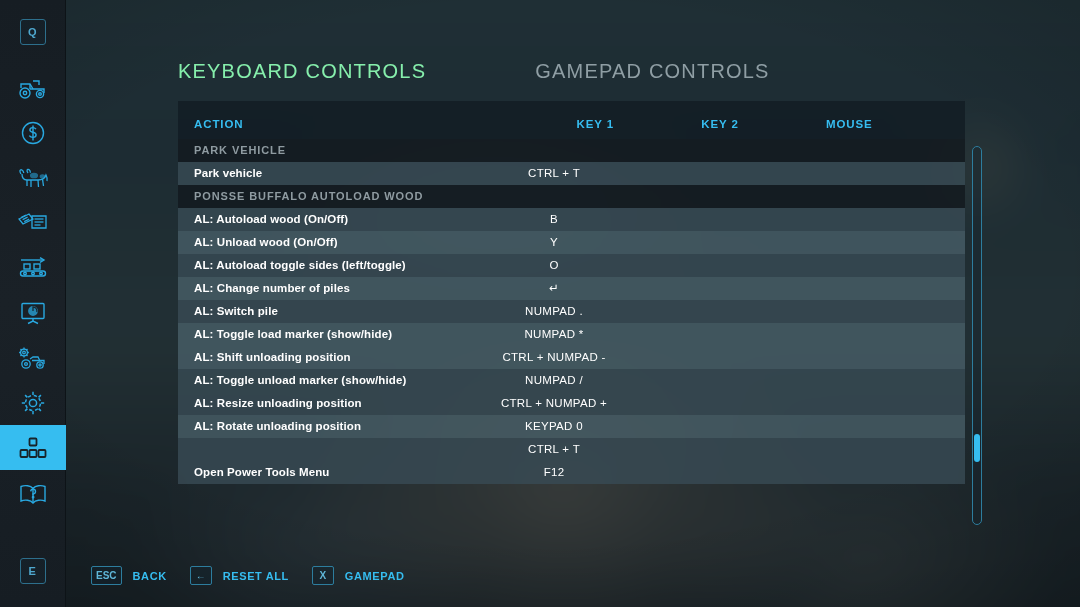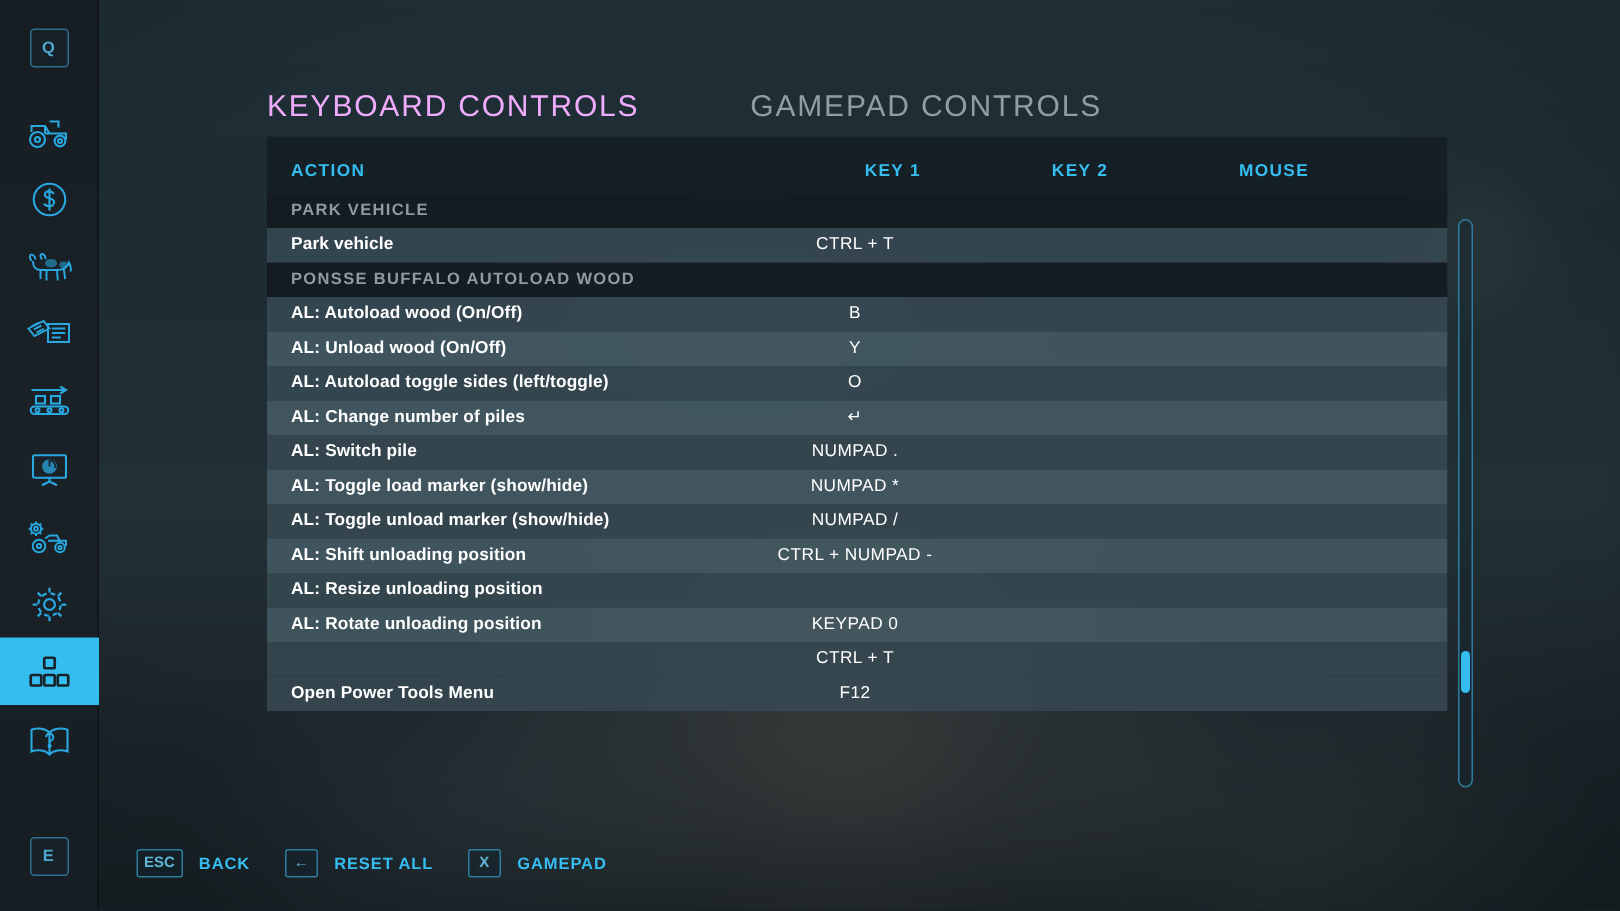--- a/index.html
+++ b/index.html
@@ -48,26 +48,26 @@
     width:66px; height:45px; display:flex; align-items:center; justify-content:center;
     color:#29a8e0;
   }
   .nav-item.active { background:#36bdf0; color:#17242b; }
   .nav-item svg { display:block; }
   #sidebar .bottom-key { position:absolute; bottom:23px; }
 
   
   #tabs { position:absolute; left:178px; top:60px; z-index:4; display:flex; align-items:baseline; }
   .tab { font-size:20px; letter-spacing:1.2px; font-weight:400; }
-  .tab.active { color:#f0abfc; }
-  .tab.inactive { color:#8f9ea4; margin-left:74px; }
+  .tab.active { color:#86efac; }
+  .tab.inactive { color:#8f9ea4; margin-left:109px; }
 
   
   #panel {
-    position:absolute; left:178px; top:91px; width:787px; height:424px;
+    position:absolute; left:178px; top:101px; width:787px; height:424px;
     z-index:4; overflow:hidden;
   }
   #colheads {
     height:38px; background:rgba(18,28,35,.80);
     position:relative; color:#36bdf0; font-size:11.5px; font-weight:bold; letter-spacing:.9px;
   }
   #colheads span { position:absolute; bottom:9px; }
   .ch-action { left:16px; }
   .ch-key1   { left:316px; width:120px; text-align:right; }
   .ch-key2   { left:482px; width:120px; text-align:center; }
@@ -79,21 +79,21 @@
     color:#8f9ba1; font-size:11px; font-weight:bold; letter-spacing:.9px;
     padding-left:16px;
   }
   .row {
     height:23px; line-height:23px; position:relative;
     font-size:11.5px; font-weight:bold; color:#ffffff;
   }
   .row.a { background:rgba(56,74,84,.82); }
   .row.b { background:rgba(76,100,110,.72);text-decoration:underline; }
   .row .action { position:absolute; left:16px; letter-spacing:.1px; }
-  .row .k1 { position:absolute; left:316px; width:120px; text-align:center; font-weight:normal; letter-spacing:.3px;margin-left:16px; }
+  .row .k1 { position:absolute; left:316px; width:120px; text-align:center; font-weight:normal; letter-spacing:.3px; }
   .row .k2 { position:absolute; left:482px; width:120px; text-align:center; font-weight:normal; }
   .row .ms { position:absolute; left:648px; width:120px; text-align:center; font-weight:normal; }
 
   
   #scroll {
     position:absolute; left:972px; top:146px; width:10px; height:379px; z-index:4;
   }
   #scroll .track {
     position:absolute; inset:0; border:1px solid #2d7d9e; border-radius:5px;
     background:rgba(20,35,45,.35);
@@ -320,34 +320,35 @@
         <span class="k1">NUMPAD .</span>
         <span class="k2"></span>
         <span class="ms"></span>
       </div>
       <div class="row b">
         <span class="action">AL: Toggle load marker (show/hide)</span>
         <span class="k1">NUMPAD *</span>
         <span class="k2"></span>
         <span class="ms"></span>
       </div>
+      <div class="row b">
+        <span class="action">AL: Shift unloading position</span>
+        <span class="k1">CTRL + NUMPAD -</span>
+        <span class="k2"></span>
+        <span class="ms"></span>
+      </div>
       <div class="row a">
         <span class="action">AL: Toggle unload marker (show/hide)</span>
         <span class="k1">NUMPAD /</span>
         <span class="k2"></span>
         <span class="ms"></span>
       </div>
-      <div class="row b">
-        <span class="action">AL: Shift unloading position</span>
-        <span class="k1">CTRL + NUMPAD -</span>
-        <span class="k2"></span>
-        <span class="ms"></span>
-      </div>
       <div class="row a">
         <span class="action">AL: Resize unloading position</span>
+        <span class="k1">CTRL + NUMPAD +</span>
         <span class="k2"></span>
         <span class="ms"></span>
       </div>
       <div class="row b">
         <span class="action">AL: Rotate unloading position</span>
         <span class="k1">KEYPAD 0</span>
         <span class="k2"></span>
         <span class="ms"></span>
       </div>
       <div class="row a">

